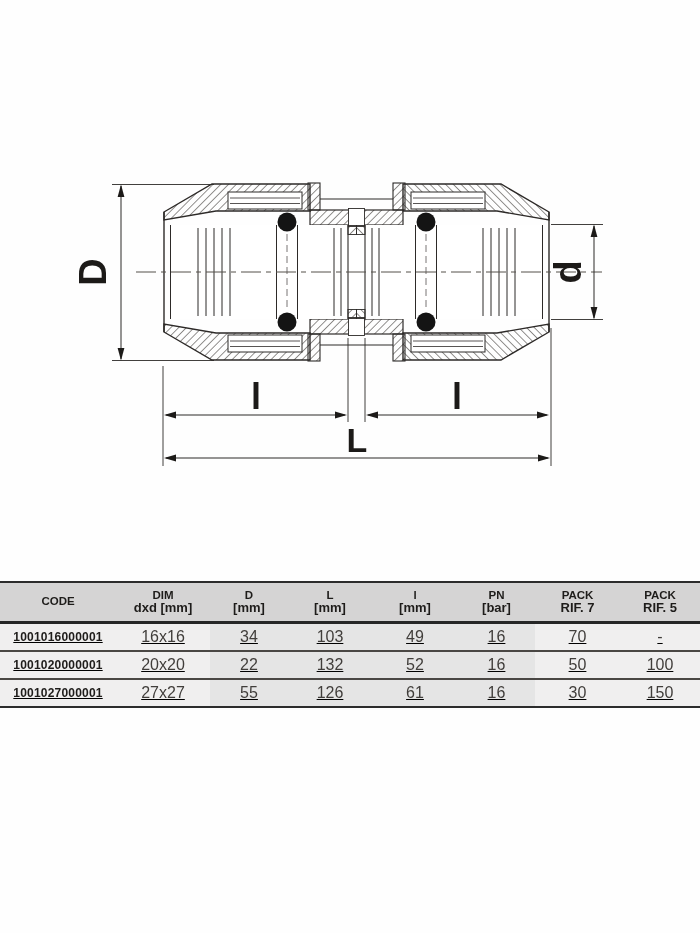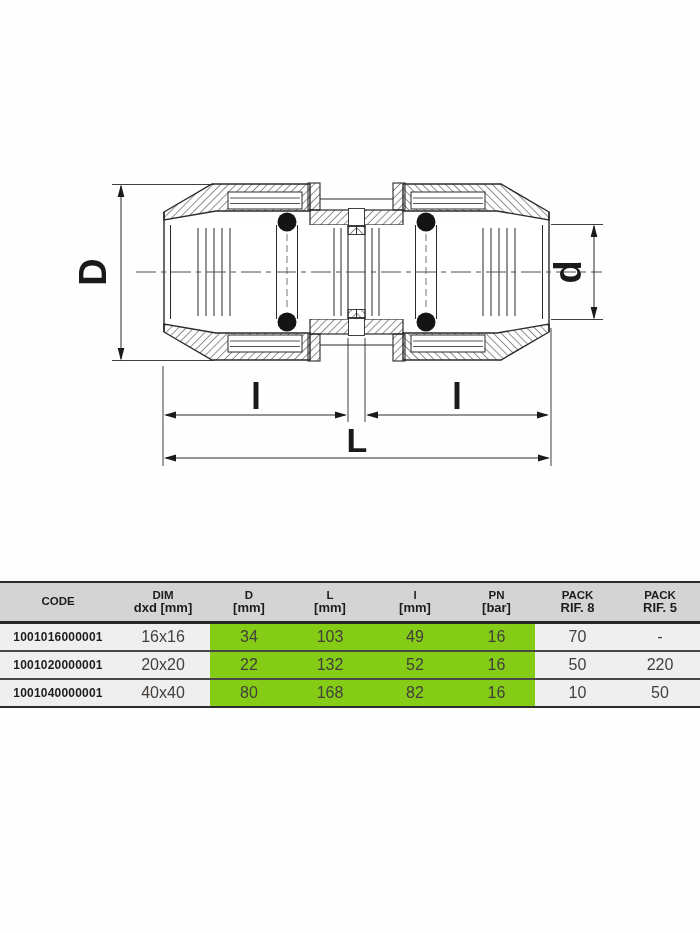--- a/index.html
+++ b/index.html
@@ -4,21 +4,21 @@
 <style>
   html,body{margin:0;padding:0;background:#ffffff;}
   .page{position:relative;width:700px;height:933px;background:#fefefe;overflow:hidden;
         font-family:"Liberation Sans",sans-serif;}
   .drawing{position:absolute;top:0;left:0;}
   .dim-text{font-family:"Liberation Sans",sans-serif;font-weight:bold;fill:#1c1a18;}
 
   table.spec{position:absolute;top:581px;left:0;width:700px;border-collapse:collapse;
              table-layout:fixed;border-top:2px solid #2c2c2c;border-bottom:2px solid #2c2c2c;}
   table.spec thead tr{height:40px;background:#d5d4d4;border-bottom:3px solid #262626;}
-  table.spec tbody tr{height:19px;background:#84cc16;border-bottom:2px solid #4a4744;}
+  table.spec tbody tr{height:19px;background:#e5e5e5;border-bottom:2px solid #4a4744;text-decoration:underline;}
   table.spec tbody tr:last-child{border-bottom:none;}
   table.spec th,table.spec td{padding:4px;text-align:center;vertical-align:middle;}
   th .l1{display:block;font-size:11.5px;line-height:13px;font-weight:bold;color:#1e1c1a;}
   th .l2{display:block;font-size:13px;line-height:12px;font-weight:bold;color:#1e1c1a;}
   td{font-size:16px;color:#413e3b;}
   td.code{font-weight:bold;font-size:12px;color:#1f1d1b;letter-spacing:.2px;}
   td.stripe{background:#f0efef;}
 </style>
 </head>
 <body>
@@ -157,21 +157,21 @@
         <th>
             <span class="l1">l</span>
             <span class="l2">[mm]</span>
           </th>
         <th>
             <span class="l1">PN</span>
             <span class="l2">[bar]</span>
           </th>
         <th>
             <span class="l1">PACK</span>
-            <span class="l2">RIF. 8</span>
+            <span class="l2">RIF. 7</span>
           </th>
         <th>
             <span class="l1">PACK</span>
             <span class="l2">RIF. 5</span>
           </th>
       </tr>
     </thead>
     <tbody>
       <tr>
         <td class="code stripe">1001016000001</td>
@@ -184,27 +184,27 @@
         <td class="stripe">-</td>
       </tr>
       <tr>
         <td class="code stripe">1001020000001</td>
         <td class="stripe">20x20</td>
         <td>22</td>
         <td>132</td>
         <td>52</td>
         <td>16</td>
         <td class="stripe">50</td>
-        <td class="stripe">220</td>
-      </tr>
-      <tr>
-        <td class="code stripe">1001040000001</td>
-        <td class="stripe">40x40</td>
-        <td>80</td>
-        <td>168</td>
-        <td>82</td>
+        <td class="stripe">100</td>
+      </tr>
+      <tr>
+        <td class="code stripe">1001027000001</td>
+        <td class="stripe">27x27</td>
+        <td>55</td>
+        <td>126</td>
+        <td>61</td>
         <td>16</td>
-        <td class="stripe">10</td>
-        <td class="stripe">50</td>
+        <td class="stripe">30</td>
+        <td class="stripe">150</td>
       </tr>
     </tbody>
   </table>
 </div>
 
 </body></html>

